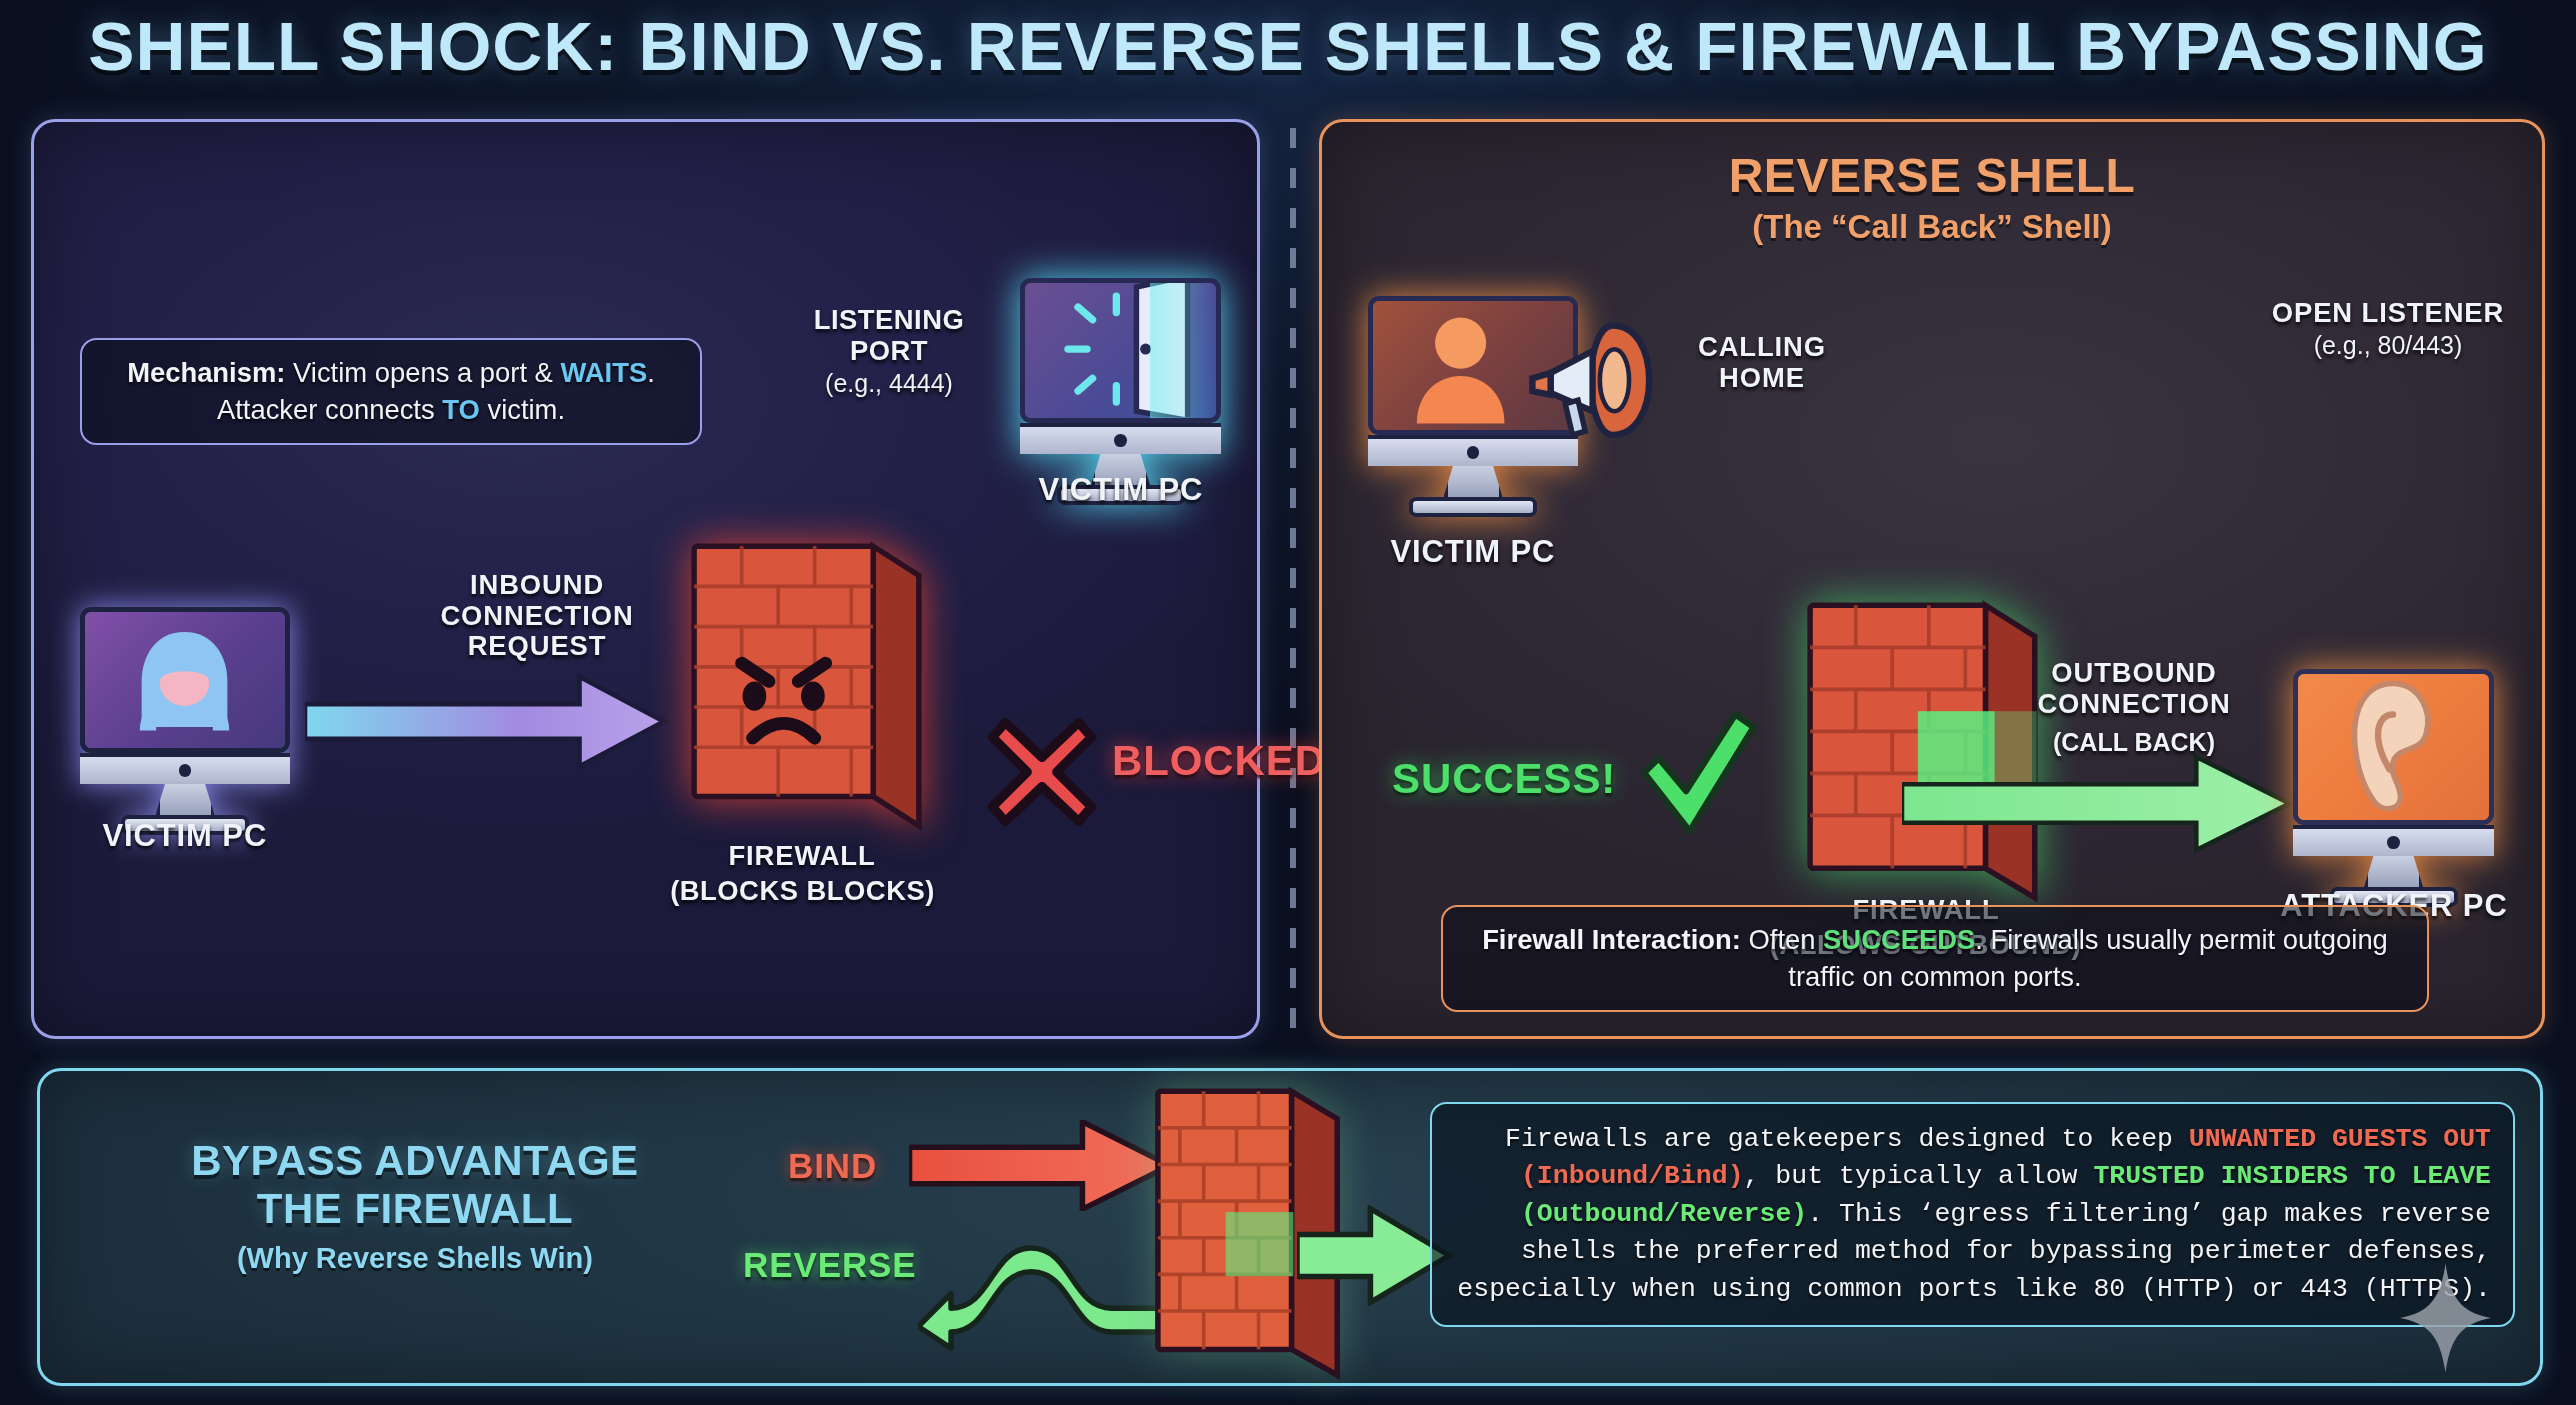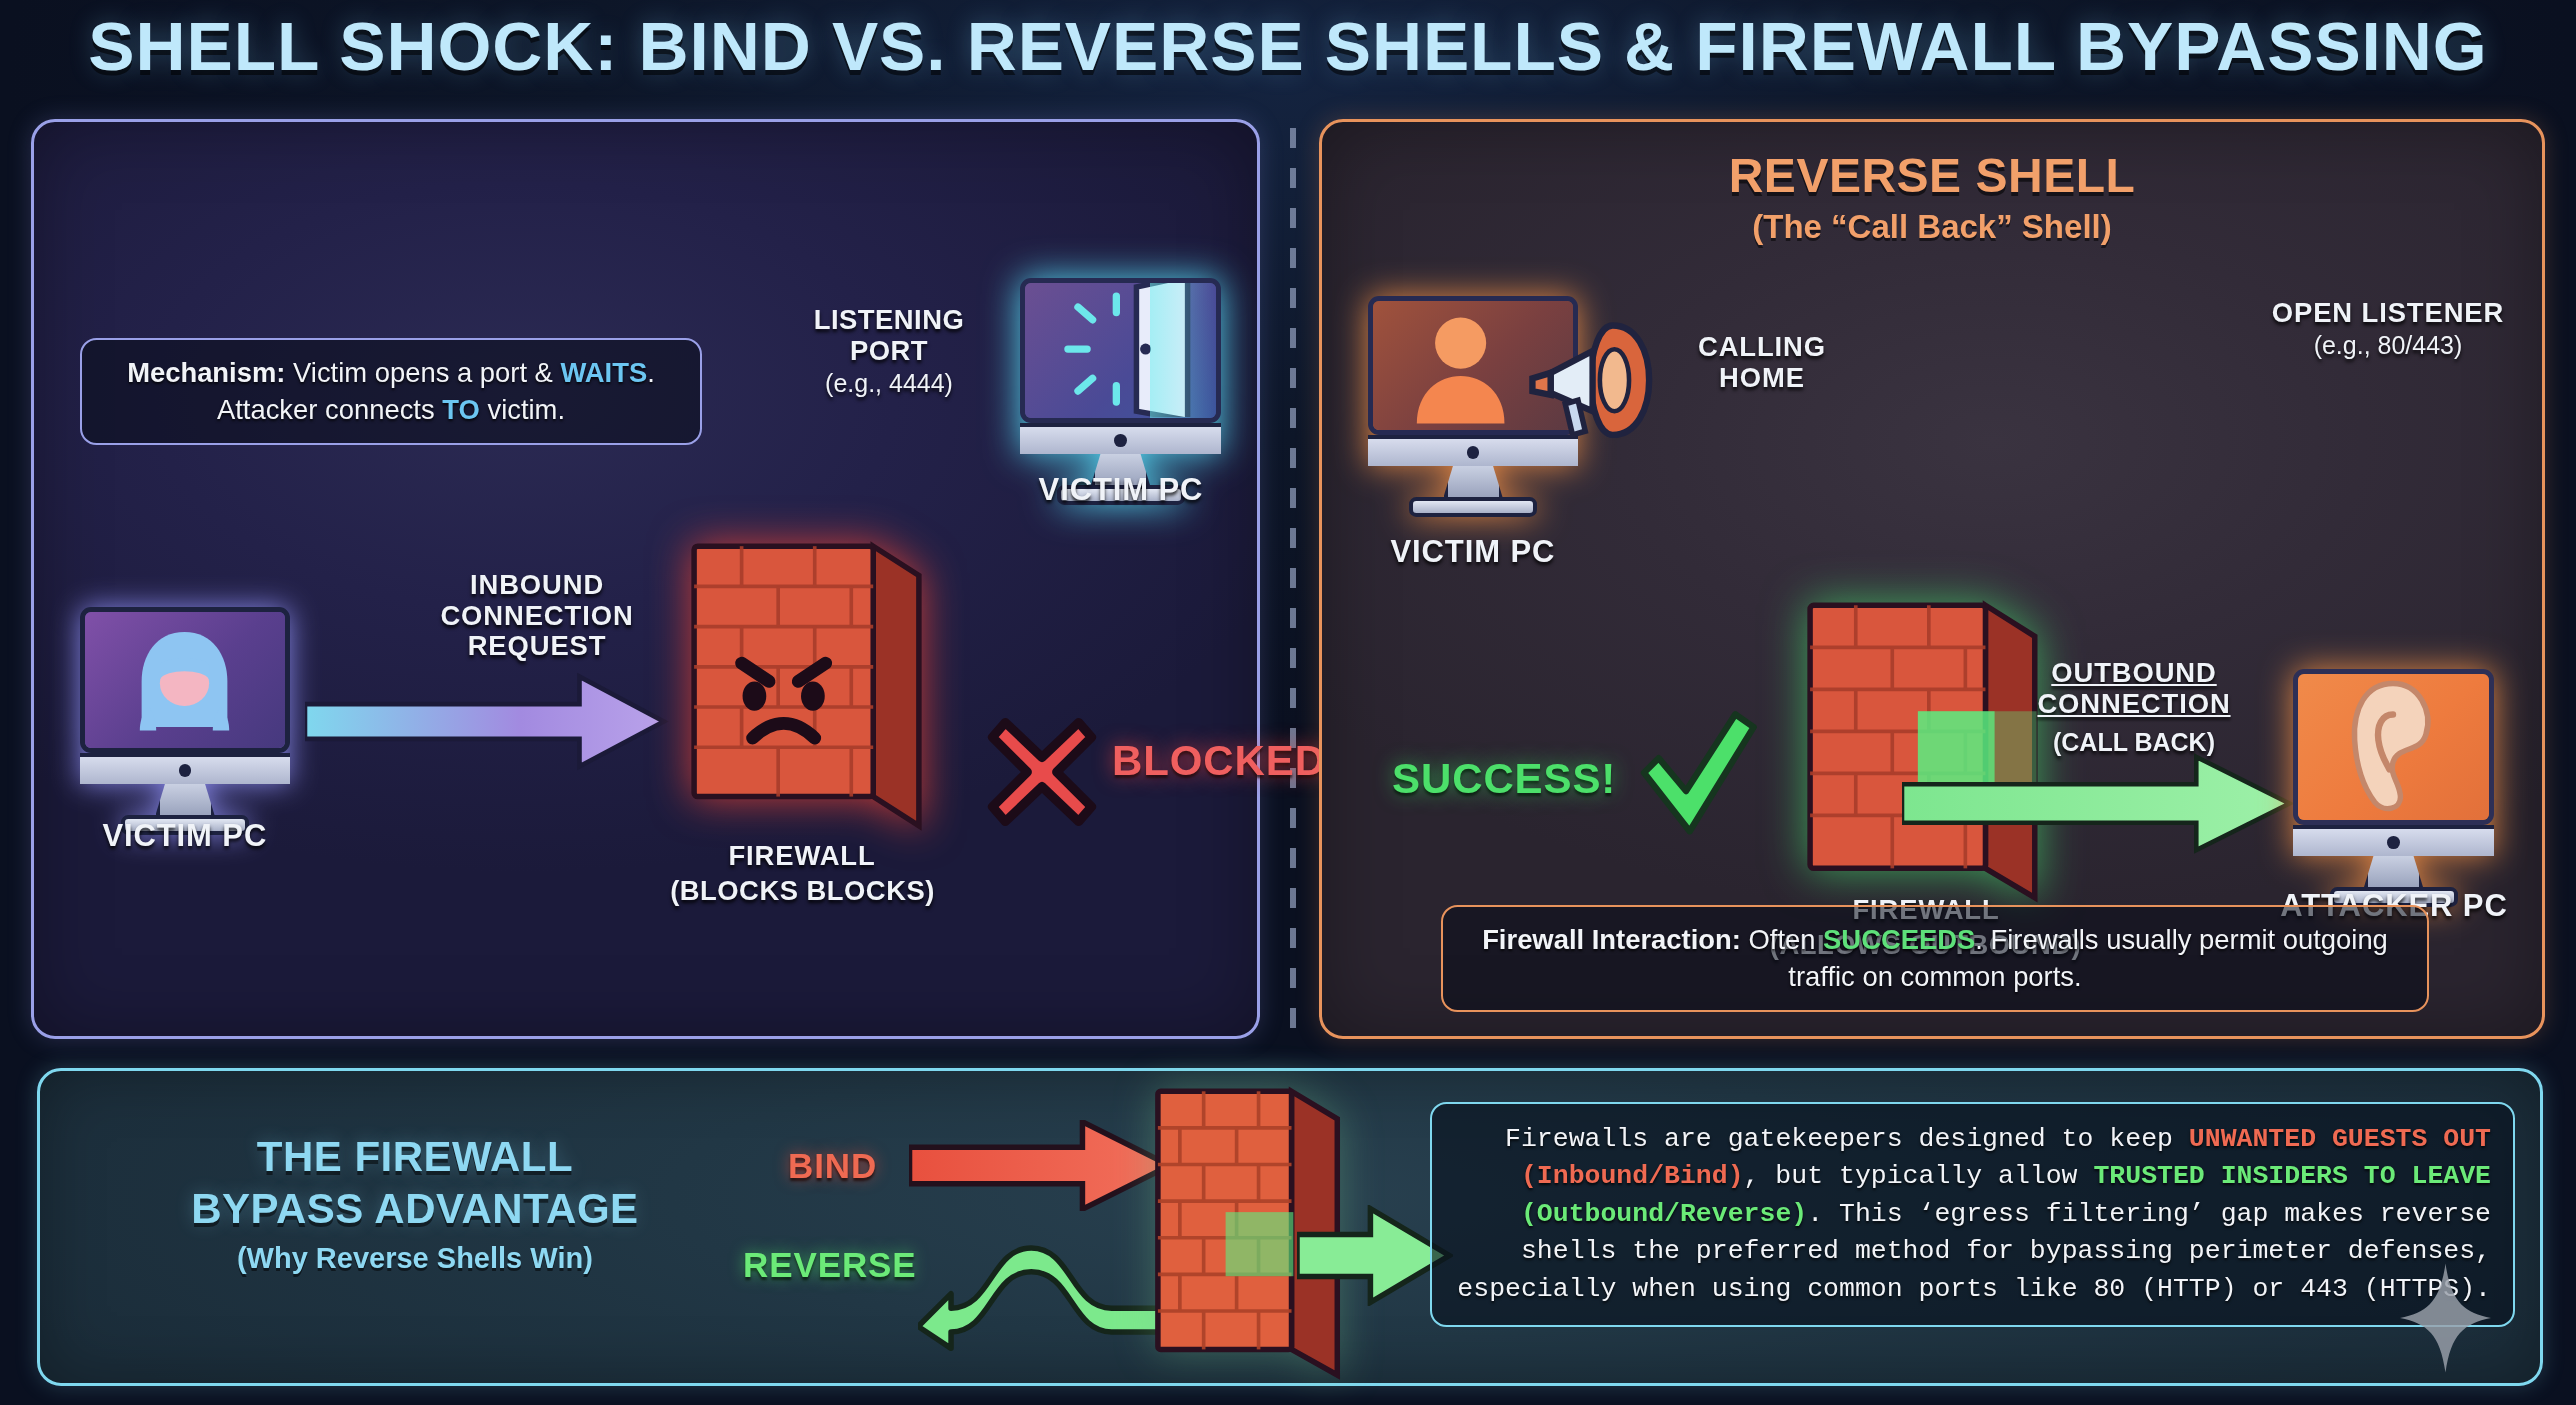--- a/index.html
+++ b/index.html
@@ -380,21 +380,21 @@
             <line x1="192" y1="240" x2="192" y2="298"></line>
         </g>
 
         <rect x="140" y="126" width="84" height="106" fill="rgba(90,240,130,.75)"></rect>
         <rect x="140" y="126" width="130" height="106" fill="rgba(90,240,130,.35)"></rect>
       </svg>
     </div>
     <div class="label lbl-big" style="left:430px; top:773px; width:348px; letter-spacing:0.9px;">FIREWALL</div>
     <div class="label lbl-big" style="left:393px; top:808px; width:421px; letter-spacing:0.5px;">(ALLOWS OUTBOUND)</div>
 
-    <div class="label lbl-big" style="left:675px; top:536px; width:274px; white-space:pre-line; letter-spacing:0.9px;text-decoration:underline;">OUTBOUND
+    <div class="label lbl-big" style="left:675px; top:536px; width:274px; white-space:pre-line; letter-spacing:0.9px;">OUTBOUND
 CONNECTION</div>
     <div class="label lbl-small" style="left:673px; top:606px; width:278px; font-weight:bold;">(CALL BACK)</div>
 
     <svg class="arrow-svg" style="left:580px; top:631px;" width="393" height="101" viewBox="0 0 430 110">
       <defs>
         <linearGradient id="outb" x1="0" y1="0" x2="1" y2="0">
           <stop offset="0%" stop-color="#7de68f"></stop>
           <stop offset="100%" stop-color="#9df0a8"></stop>
         </linearGradient>
       </defs>
@@ -423,24 +423,24 @@
     <div class="label lbl-dev" style="left:935px; top:767px; width:274px;">ATTACKER PC</div>
 
     <div class="infobox orange" style="left:119px; top:783px; width:988px;">
       <b>Firewall Interaction:</b><span> Often </span><span class="hl-green">SUCCEEDS</span><span>. Firewalls usually permit outgoing traffic on common ports.</span>
     </div>
   </div>
 
   <div class="panel panel-bottom">
 
     <div style="position:absolute; left:27.4px; top:62px; width:695px; text-align:center;">
+      <div style="font-size:42px; font-weight:bold; color:#8ed8f2; letter-spacing:0.5px; margin-top:3.7px;
+                  text-shadow:0 3.7px 0 rgba(0,0,0,.5), 0 0 18.3px rgba(130,215,245,.3);">BYPASS ADVANTAGE</div>
       <div style="font-size:42px; font-weight:bold; color:#8ed8f2; letter-spacing:0.5px;
                   text-shadow:0 3.7px 0 rgba(0,0,0,.5), 0 0 18.3px rgba(130,215,245,.3);">THE FIREWALL</div>
-      <div style="font-size:42px; font-weight:bold; color:#8ed8f2; letter-spacing:0.5px; margin-top:3.7px;
-                  text-shadow:0 3.7px 0 rgba(0,0,0,.5), 0 0 18.3px rgba(130,215,245,.3);">BYPASS ADVANTAGE</div>
       <div style="font-size:29px; font-weight:bold; color:#8ed8f2; margin-top:9.1px;
                   text-shadow:0 2.7px 0 rgba(0,0,0,.5);">(Why Reverse Shells Win)</div>
     </div>
 
     <div style="position:absolute; left:748px; top:75px; font-size:35px; font-weight:bold; color:#ef6a52;
                 text-shadow:0 0 14.6px rgba(255,80,60,.6), 0 2.7px 2.7px rgba(0,0,0,.8); letter-spacing:0.9px;">BIND</div>
     <svg style="position:absolute; left:869px; top:49px;" width="265" height="91" viewBox="0 0 290 100">
       <defs>
         <linearGradient id="redar" x1="0" y1="0" x2="1" y2="0">
           <stop offset="0%" stop-color="#e8503e"></stop>

